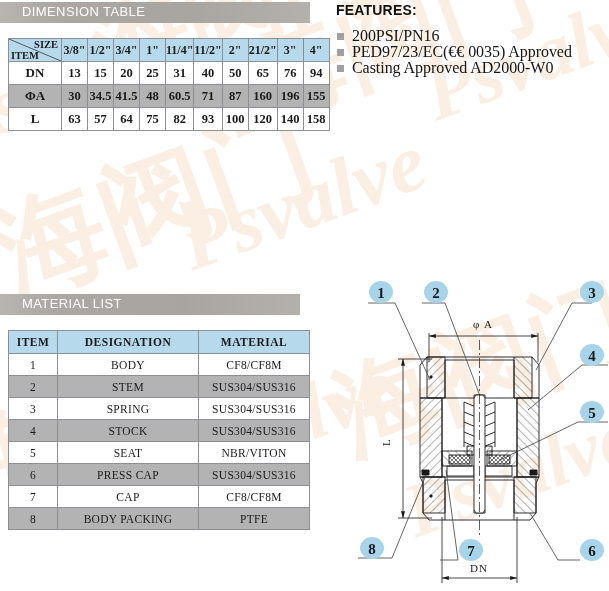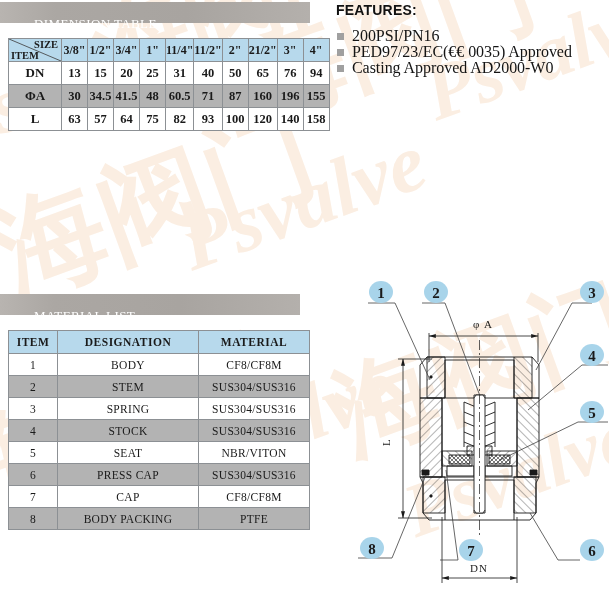--- a/index.html
+++ b/index.html
@@ -37,26 +37,25 @@
   .title-bar {
     position: absolute;
     height: 21px;
     background: linear-gradient(to right,
                 #b8b4b0 0%, #aba7a3 18%, #a8a4a0 60%, #b4b0ac 100%);
     z-index: 3;
   }
   .title-bar .title-text {
     position: absolute;
     left: 22px;
-    top: 14px;
+    top: 2px;
     color: #ffffff;
-    font-family: Liberation Serif, serif;
+    font-family: Liberation Sans, sans-serif;
     font-size: 13px;
     letter-spacing: 0.4px;
-    margin-left: 12px;
   }
 
   
   table.grid {
     position: absolute;
     border-collapse: collapse;
     z-index: 3;
     background: #ffffff;
   }
   table.grid td, table.grid th {

